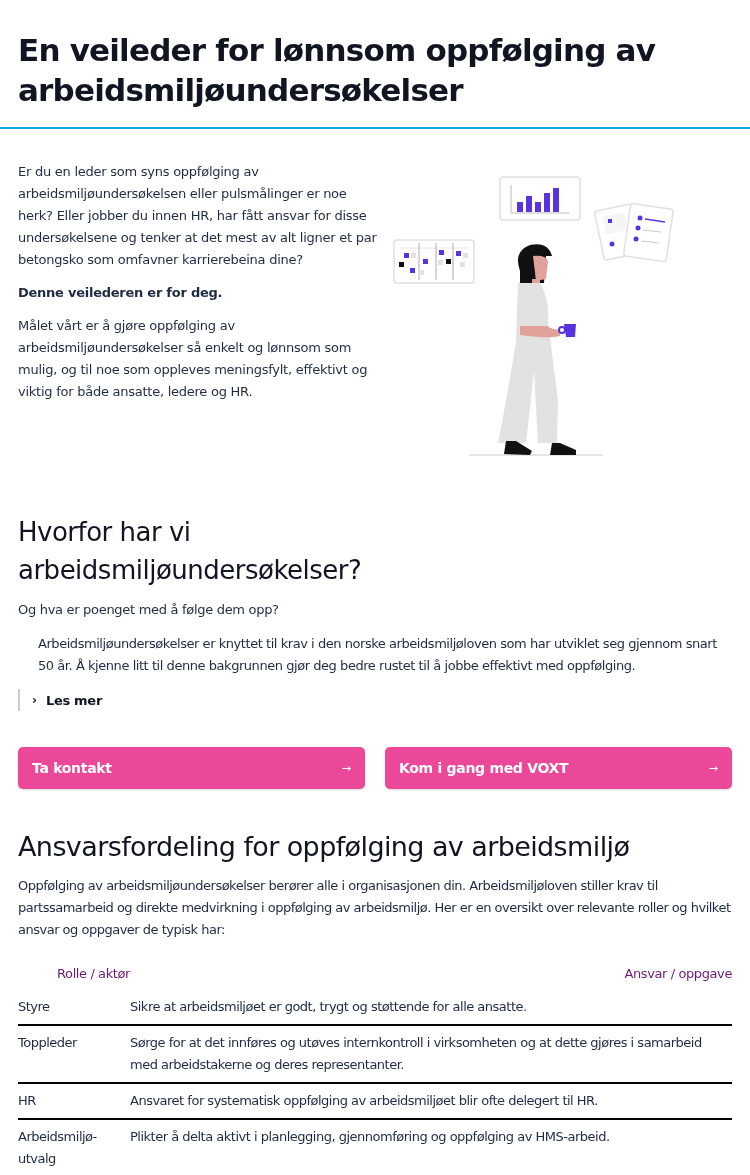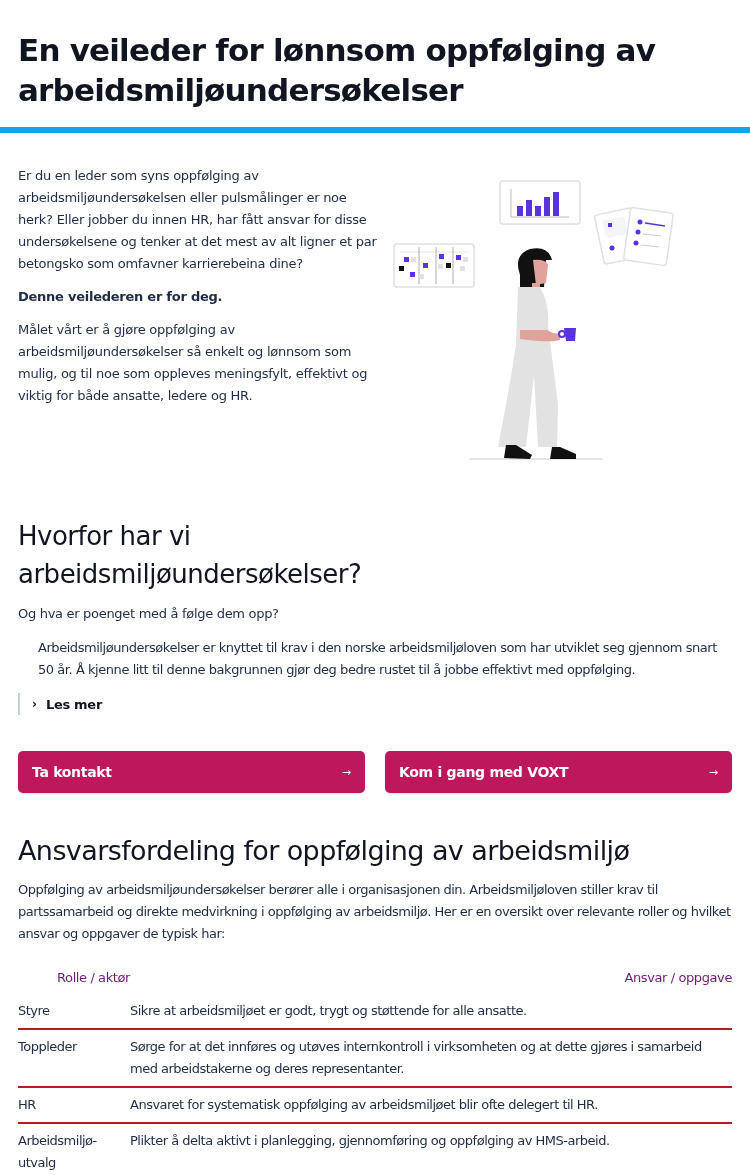--- a/index.html
+++ b/index.html
@@ -1,42 +1,42 @@
 <!DOCTYPE html>
 <html><head>
   <meta charset="utf-8">
   <style>
     * { box-sizing: border-box; margin: 0; padding: 0; }
     html, body { width: 750px; background: #ffffff; }
     body { font-family: "DejaVu Sans", sans-serif; color: #1c2437; }
-    .header { padding: 30px 18px 17px 18px; border-bottom: 6px solid #0ea5e9; }
+    .header { padding: 30px 18px 17px 18px; border-bottom: 2px solid #0ea5e9; }
     .header h1 { font-family: "DejaVu Sans", sans-serif; font-weight: 700; font-size: 31px; line-height: 40px; letter-spacing: -0.8px; color: #111522; }
     .intro { display: flex; padding: 32px 18px 0 18px; }
     .intro-text { width: 362px; font-size: 13px; line-height: 22px; color: #1f2a44; }
     .intro-text p { margin-bottom: 11px; letter-spacing: -0.25px; }
     .intro-text p.bold { font-weight: 700; }
     .illus { position: relative; width: 350px; height: 330px; }
     .section2 { padding: 0 18px; }
     .h2big { font-family: "DejaVu Sans", sans-serif; font-weight: 400; font-size: 26px; line-height: 38px; letter-spacing: -0.5px; color: #111522; margin-top: 22px; width: 380px; }
     .sub { font-size: 13px; line-height: 22px; margin-top: 10px; color: #1f2a44; letter-spacing: -0.3px; }
     .para { font-size: 13px; line-height: 22px; margin-top: 12px; color: #1f2a44; letter-spacing: -0.45px; margin-left: 20px; }
     .lesmer { display: flex; align-items: center; border-left: 2px solid #c5cedd; margin-top: 12px; height: 22px; padding-left: 12px; cursor: pointer; }
     .lesmer .chev { font-size: 12px; font-weight: 700; margin-right: 9px; color: #111522; }
     .lesmer .lbl { font-size: 13px; font-weight: 700; color: #111522; letter-spacing: -0.3px; }
     .btns { display: flex; gap: 20px; padding: 0 18px; margin-top: 36px; }
-    .btn { flex: 1; height: 42px; background: #be185d; border-radius: 5px; color: #fff; display: flex; align-items: center; justify-content: space-between; padding: 0 14px; box-shadow: 0 1px 2px rgba(0,0,0,0.15); cursor: pointer; }
+    .btn { flex: 1; height: 42px; background: #ec4899; border-radius: 5px; color: #fff; display: flex; align-items: center; justify-content: space-between; padding: 0 14px; box-shadow: 0 1px 2px rgba(0,0,0,0.15); cursor: pointer; }
     .btn .lbl { font-size: 14px; font-weight: 700; letter-spacing: -0.3px; }
     .btn .arr { font-size: 11px; }
     .section3 { padding: 0 18px; }
     .h2mid { font-family: "DejaVu Sans", sans-serif; font-weight: 400; font-size: 27px; line-height: 34px; letter-spacing: -0.6px; color: #111522; margin-top: 41px; }
     .para3 { font-size: 13px; line-height: 22px; margin-top: 11px; color: #1f2a44; letter-spacing: -0.5px; }
     table { width: 100%; border-collapse: collapse; margin-top: 17px; font-size: 13px; color: #1f2a44; }
     th { text-align: right; font-weight: 400; padding: 8px 0 9px 0; letter-spacing: -0.4px; color: #701a75; }
     td { vertical-align: top; padding: 6px 0 6px 0; line-height: 22px; letter-spacing: -0.5px; }
-    tr { border-bottom: 2px solid #b91c1c; }
+    tr { border-bottom: 2px solid #000000; }
     tr:last-child { border-bottom: none; }
     .col1 { width: 112px; }
   </style>
 </head>
 <body>
 
 <div class="header">
   <h1>En veileder for lønnsom oppfølging av arbeidsmiljøundersøkelser</h1>
 </div>
 

